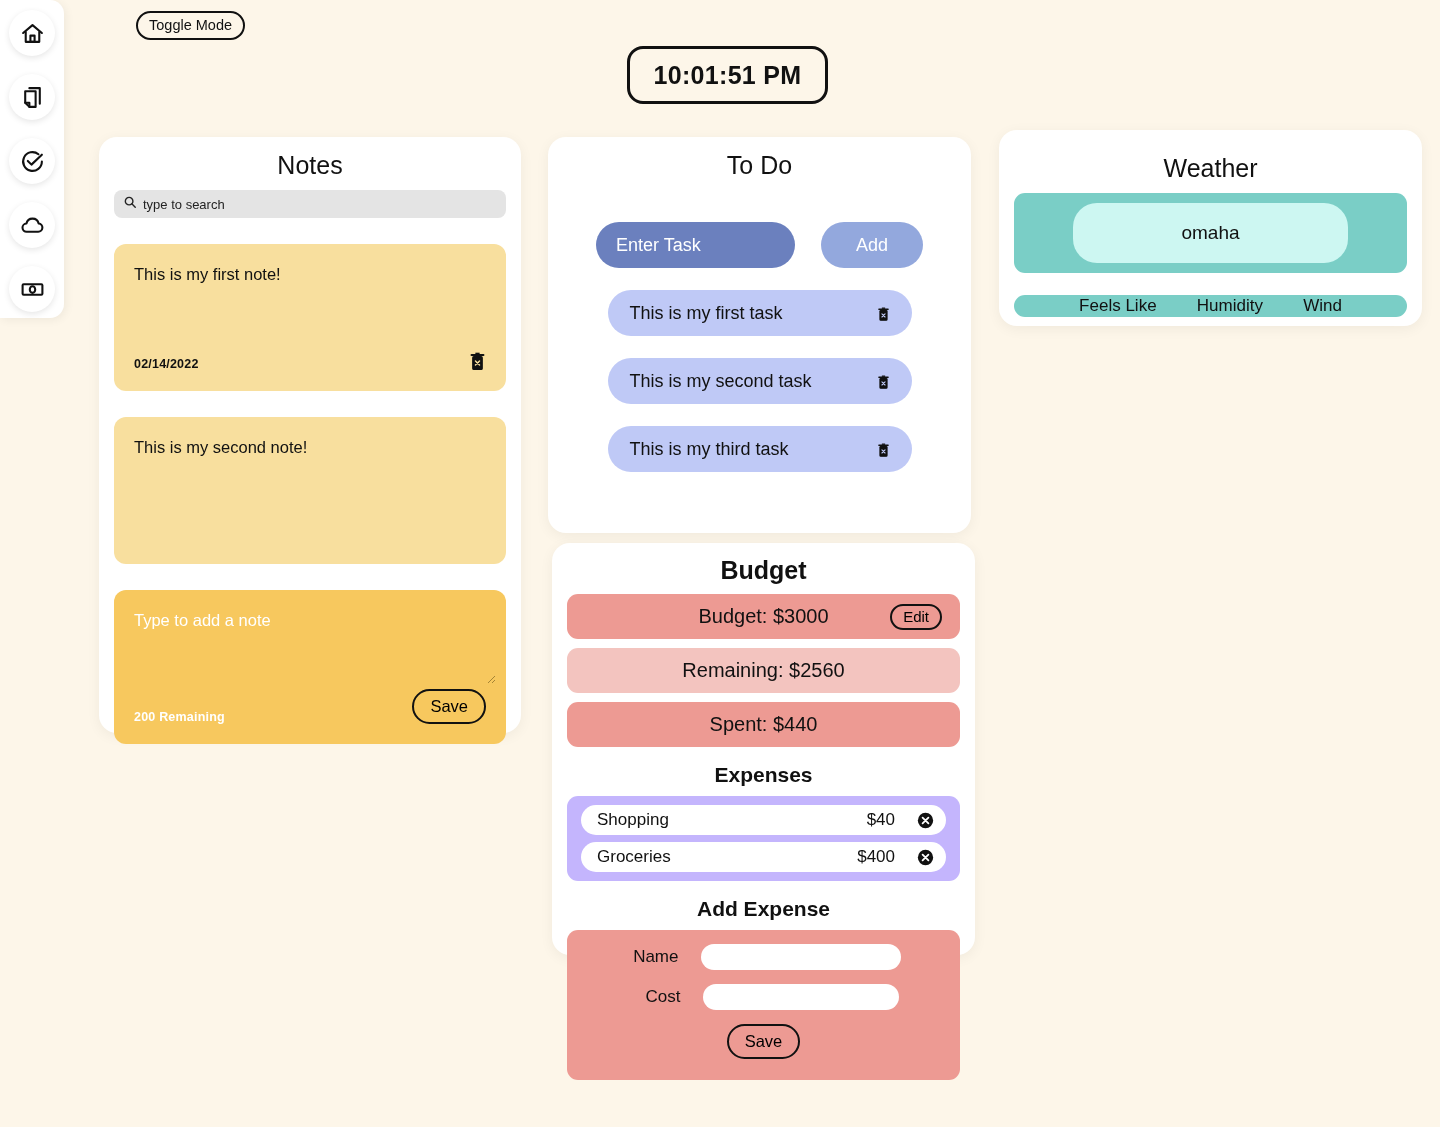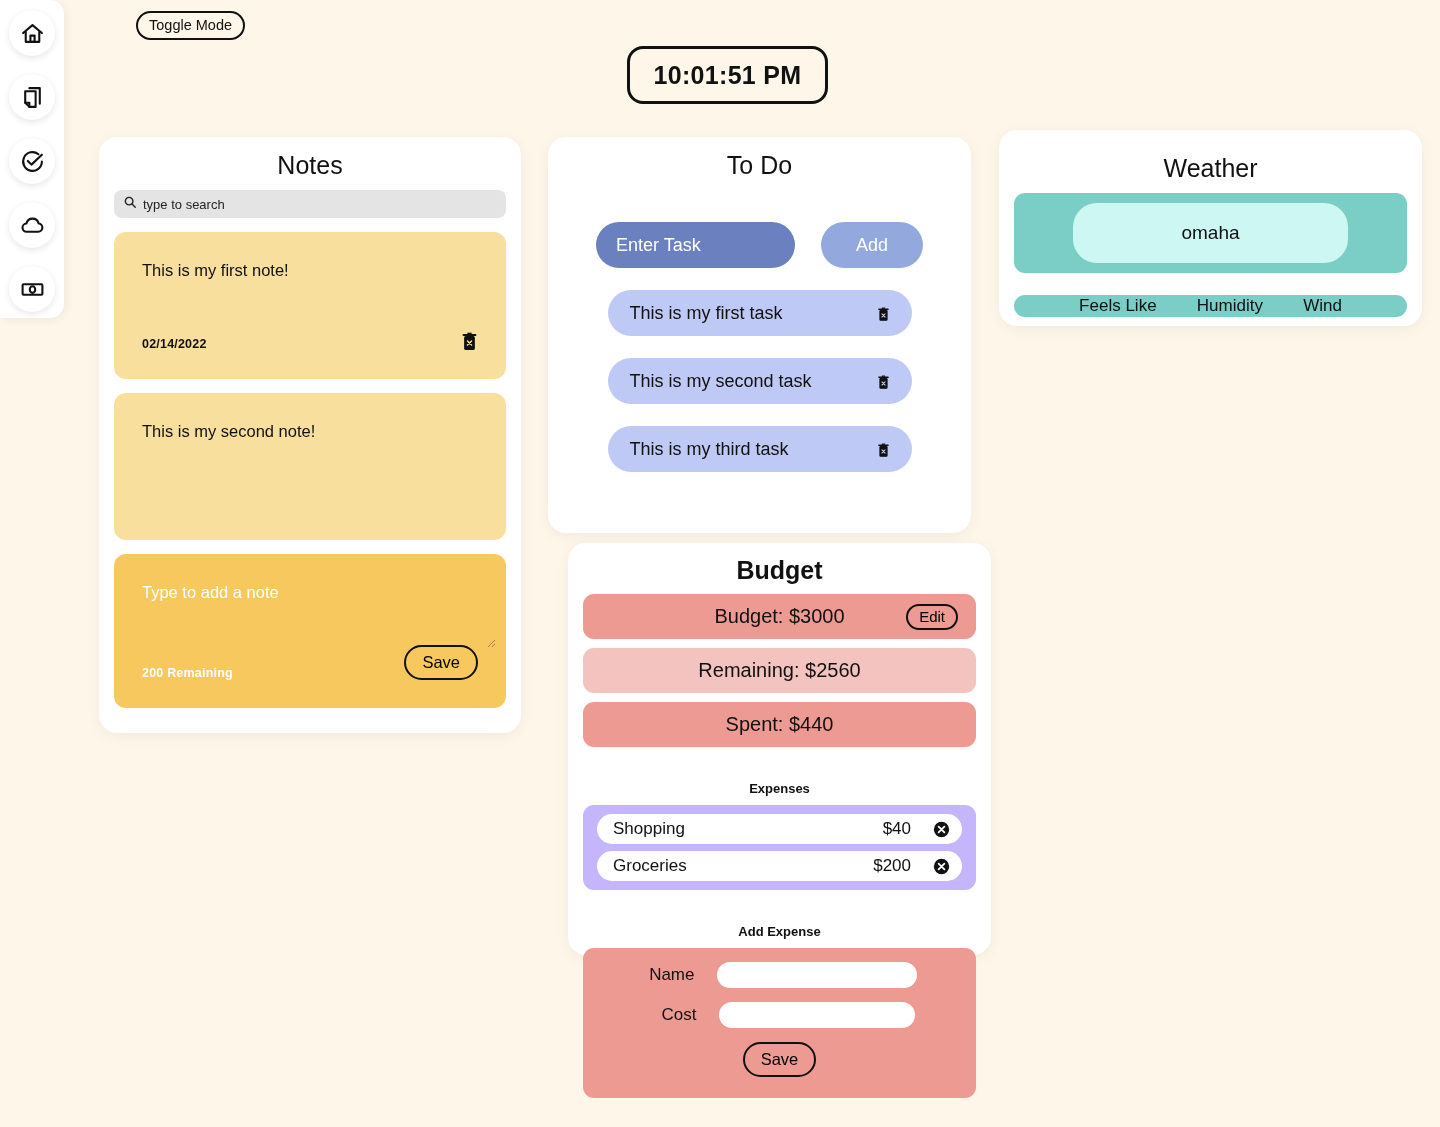--- a/index.html
+++ b/index.html
@@ -91,25 +91,25 @@
     border-radius: 8px;
     display: flex; align-items: center;
     padding: 0 9px;
     gap: 6px;
     cursor: text;
   }
   .search-box svg { width: 14px; height: 14px; flex: 0 0 auto; }
   .search-box .ph { font-size: 13px; color: #232323; }
 
   .note {
-    margin: 14px 15px 0 15px;
+    margin: 26px 15px 0 15px;
     height: 147px;
     background: #F8DF9E;
     border-radius: 12px;
-    padding: 28px;
+    padding: 20px;
     display: flex; flex-direction: column; justify-content: space-between;
     position: relative;
   }
   .note-text { font-size: 16.5px; line-height: 1.3; }
   .note-foot { display: flex; align-items: flex-end; justify-content: space-between; gap: 30px; }
   .note-date { font-size: 12.5px; font-weight: bold; letter-spacing: .2px; }
   .trash { width: 17px; height: 19px; cursor: pointer; }
 
   .note.new {
     background: #F7C85E;
@@ -160,21 +160,21 @@
     width: 304px; height: 46px;
     background: #BFC9F6;
     border-radius: 24px;
     display: flex; align-items: center; justify-content: space-between;
     padding: 0 22px 0 22px;
     font-size: 18px;
   }
   .task-pill .trash { width: 13px; height: 15px; }
 
   
-  #budget-card { left: 568px; top: 543px; width: 423px; height: 412px; }
+  #budget-card { left: 552px; top: 543px; width: 423px; height: 412px; }
   #budget-card .card-title { font-weight: bold; font-size: 25px; padding-top: 13px; }
   .bar {
     margin: 9px 15px 0 15px;
     height: 45px;
     border-radius: 11px;
     display: flex; align-items: center; justify-content: center;
     font-size: 20px;
     position: relative;
   }
   .bar.dark { background: #ED9A93; }
@@ -183,22 +183,22 @@
     position: absolute; right: 18px;
     border: 2.5px solid #111; border-radius: 16px;
     background: transparent;
     padding: 2px 11px 3px;
     font-size: 15px;
     font-family: "Liberation Sans", sans-serif;
     cursor: pointer;
   }
   .sub-head {
     text-align: center;
-    font-size: 13px; font-weight: bold;
-    margin-top: 34px;
+    font-size: 21px; font-weight: bold;
+    margin-top: 16px;
   }
   .expense-list {
     margin: 9px 15px 0 15px;
     background: #c4b5fd;
     border-radius: 11px;
     padding: 9px 14px;
   }
   .expense-row {
     background: #ffffff;
     border-radius: 18px;
@@ -429,21 +429,21 @@
       <span class="expense-cost">$40</span>
       <span class="x-circle">
         <svg viewBox="0 0 20 20">
           <circle cx="10" cy="10" r="9" fill="#111"></circle>
           <path d="M6.6 6.6l6.8 6.8M13.4 6.6l-6.8 6.8" stroke="#fff" stroke-width="2.1" stroke-linecap="round"></path>
         </svg>
       </span>
     </div>
     <div class="expense-row">
       <span class="expense-name">Groceries</span>
-      <span class="expense-cost">$200</span>
+      <span class="expense-cost">$400</span>
       <span class="x-circle">
         <svg viewBox="0 0 20 20">
           <circle cx="10" cy="10" r="9" fill="#111"></circle>
           <path d="M6.6 6.6l6.8 6.8M13.4 6.6l-6.8 6.8" stroke="#fff" stroke-width="2.1" stroke-linecap="round"></path>
         </svg>
       </span>
     </div>
   </div>
 
   <div class="sub-head">Add Expense</div>

